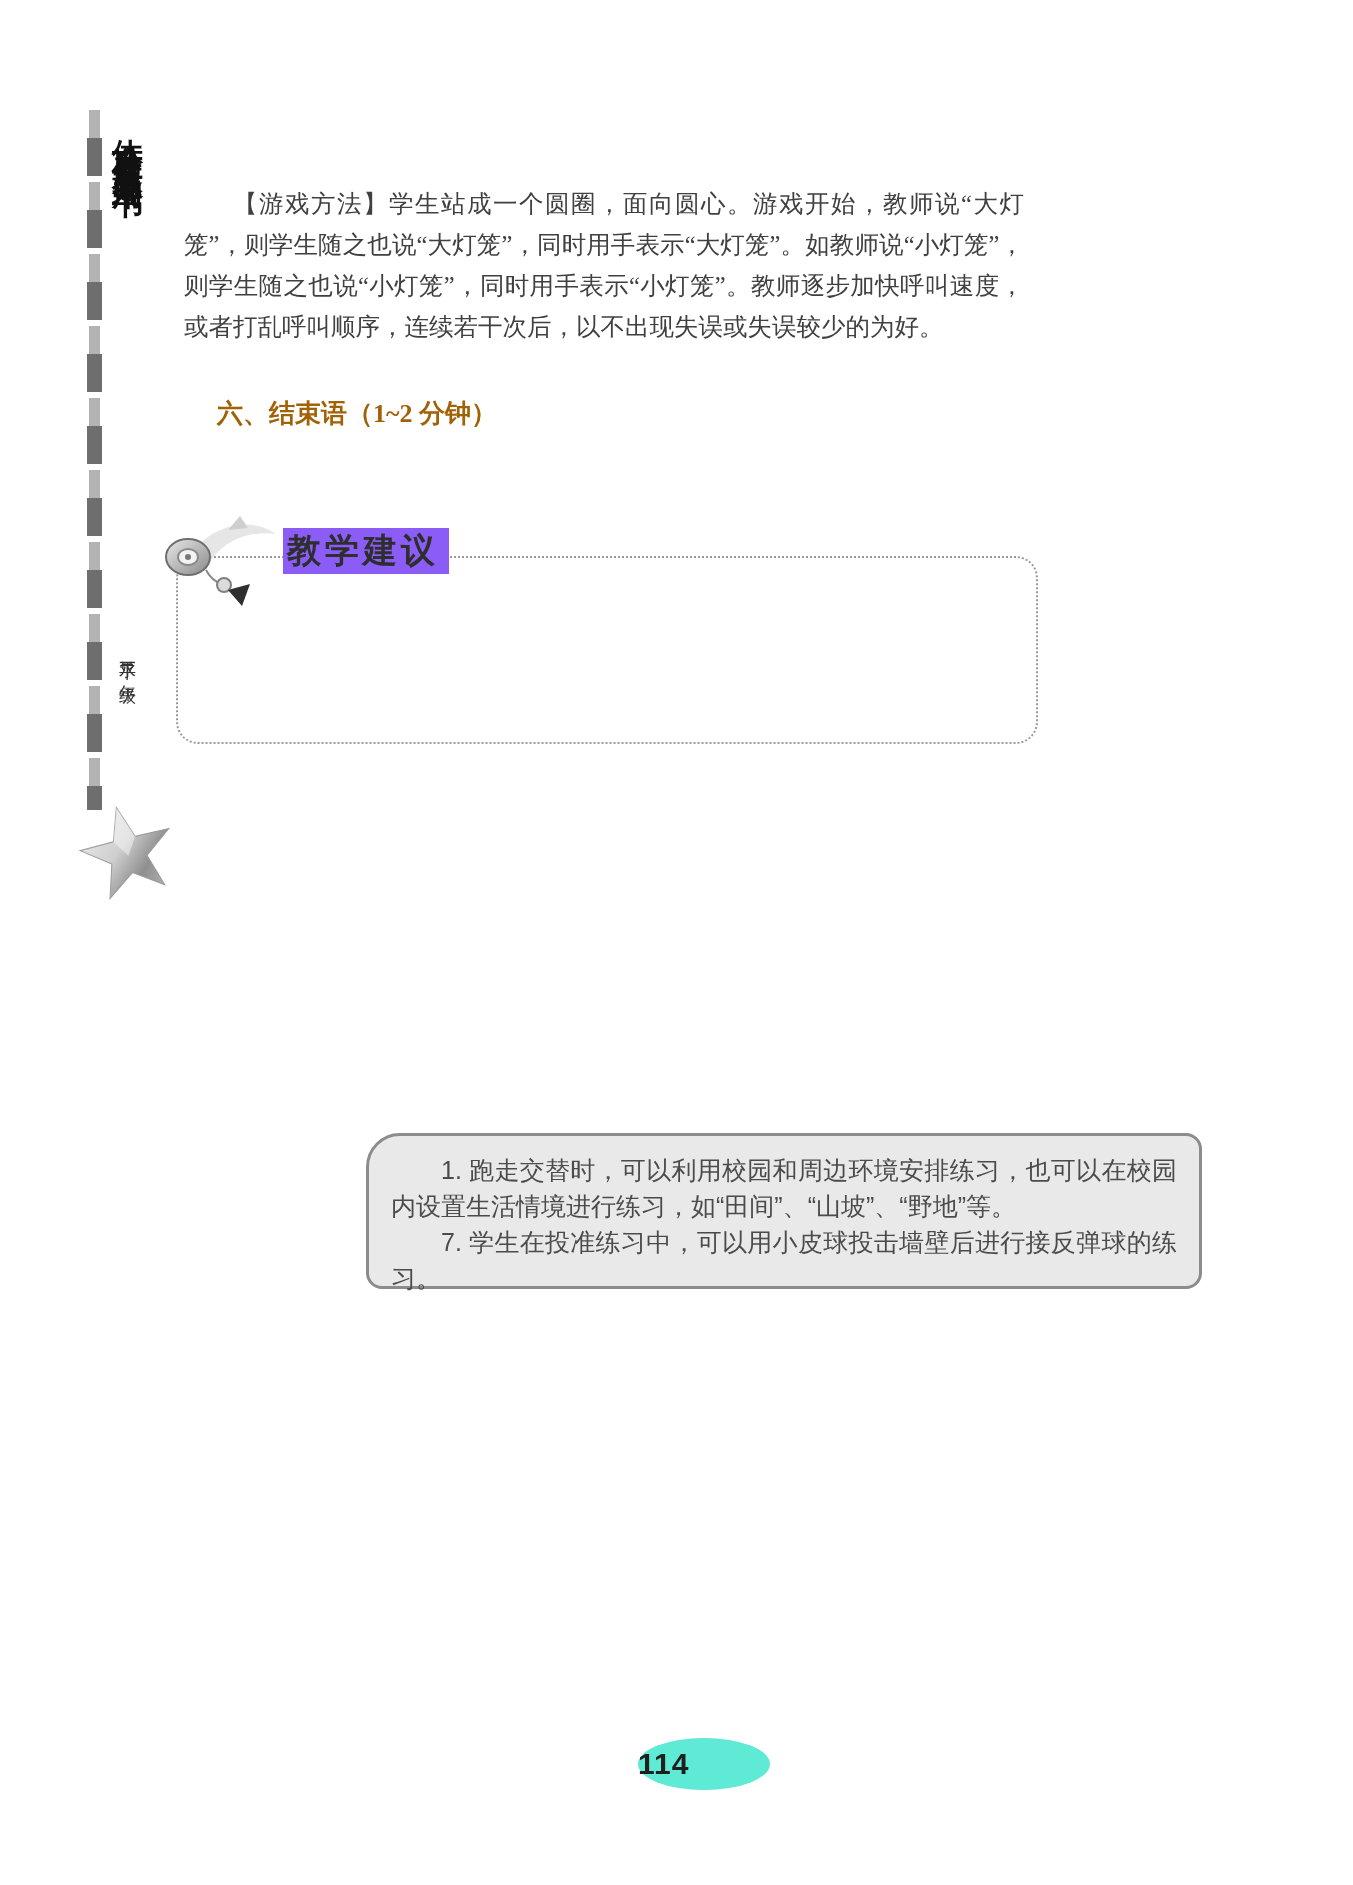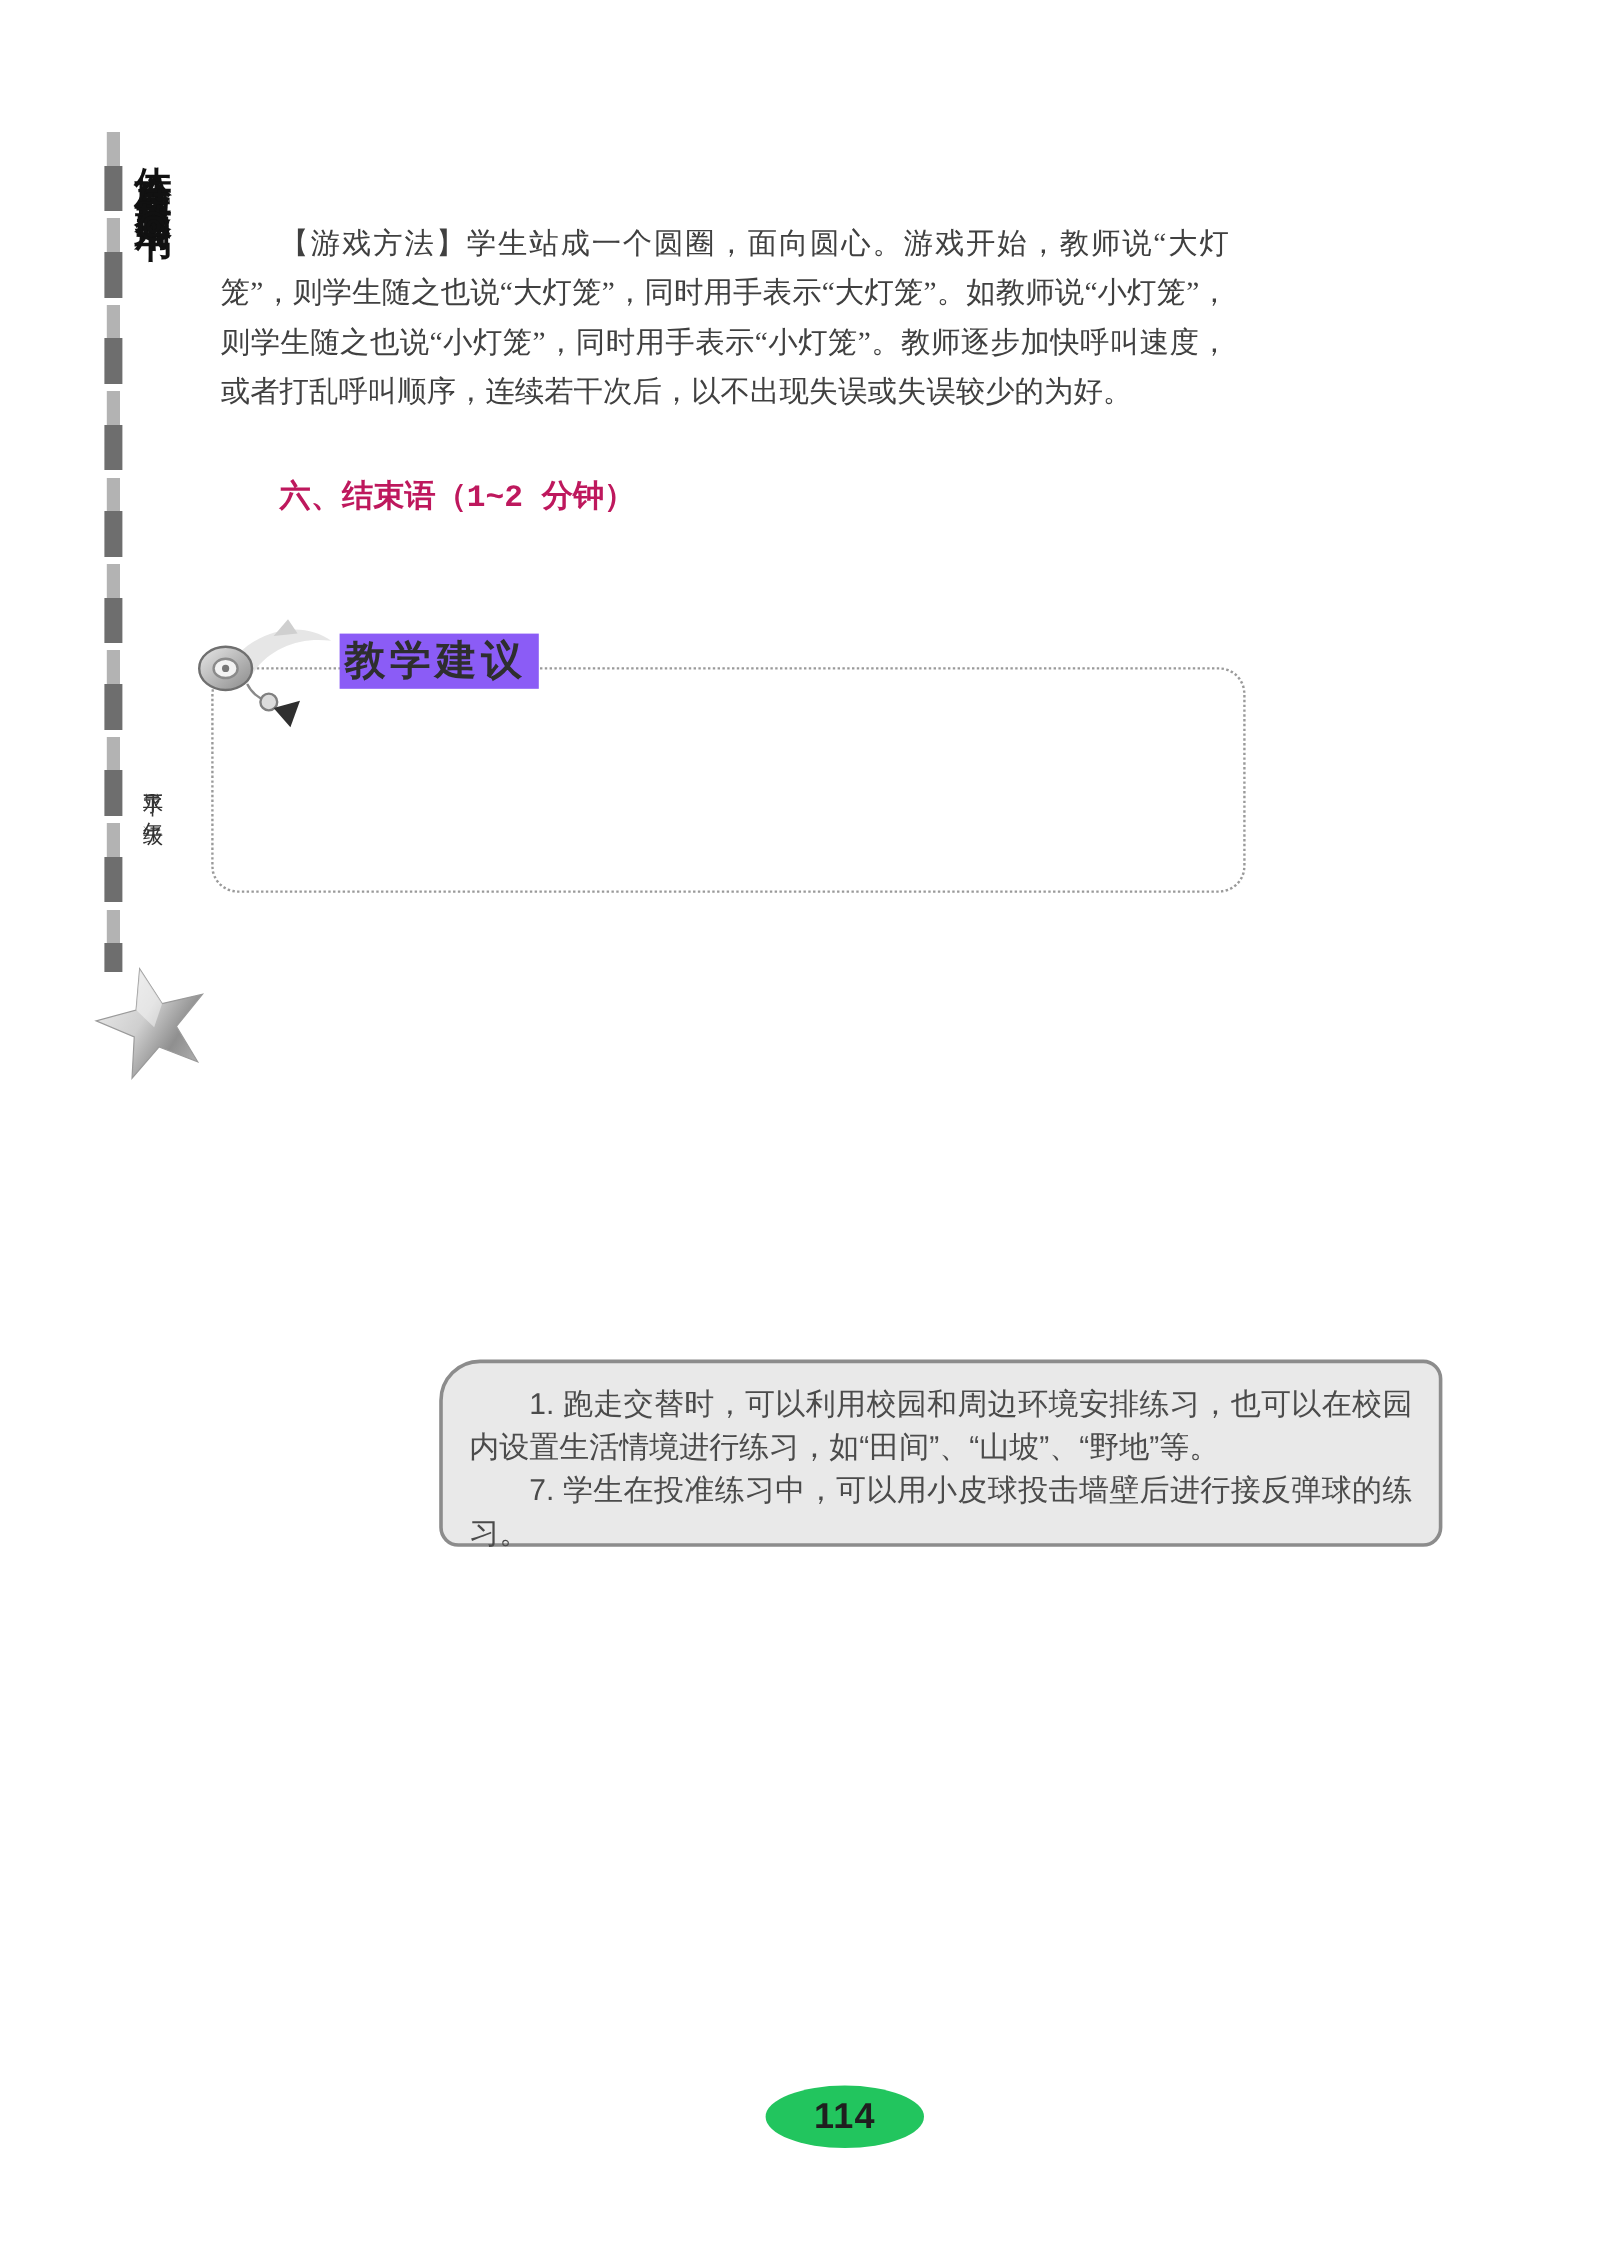--- a/index.html
+++ b/index.html
@@ -40,23 +40,23 @@
   
   .star-wrap{position:absolute;left:78px;top:804px;width:100px;height:100px;}
 
   
   .para{
     position:absolute;left:184px;top:158px;width:840px;
     font-size:24.5px;line-height:41px;text-align:justify;
     text-indent:2em;color:#404040;
   }
   .heading{
-    position:absolute;left:184px;top:396px;width:840px;
+    position:absolute;left:168px;top:396px;width:840px;
     padding-left:49px;box-sizing:border-box;
-    font-size:26px;font-weight:bold;color:#be185d;font-family:Liberation Mono, monospace;
+    font-size:26px;font-weight:bold;color:#a16207;
   }
   .think{
     position:absolute;left:184px;top:458px;width:840px;
     font-size:24.5px;text-indent:2em;color:#151515;
   }
 
   
   .sbox-outer{
     position:absolute;left:176px;top:556px;width:862px;height:188px;
     border:2px dotted #9a9a9a;border-radius:22px;
@@ -78,22 +78,22 @@
     position:absolute;left:283px;top:528px;
     background:#8b5cf6;padding:0 10px 0 4px;
     font-family:"Liberation Sans", sans-serif;
     font-weight:bold;font-size:34px;letter-spacing:4px;color:#2e2e2e;
   }
   .sbox-icon{position:absolute;left:158px;top:512px;width:130px;height:110px;}
 
   
   .page-badge{
     position:absolute;left:638px;top:1738px;width:132px;height:52px;
-    background:#22c55e;border-radius:50%;
-    display:flex;align-items:center;justify-content:center;
+    background:#5eead4;border-radius:50%;
+    display:flex;align-items:center;justify-content:flex-start;
     font-family:"Liberation Sans", sans-serif;
     font-weight:bold;font-size:30px;color:#1f1f1f;letter-spacing:1px;
   }
 </style>
 </head>
 <body>
 
 <div id="page">
 
   <div class="stripe-dark"></div>

